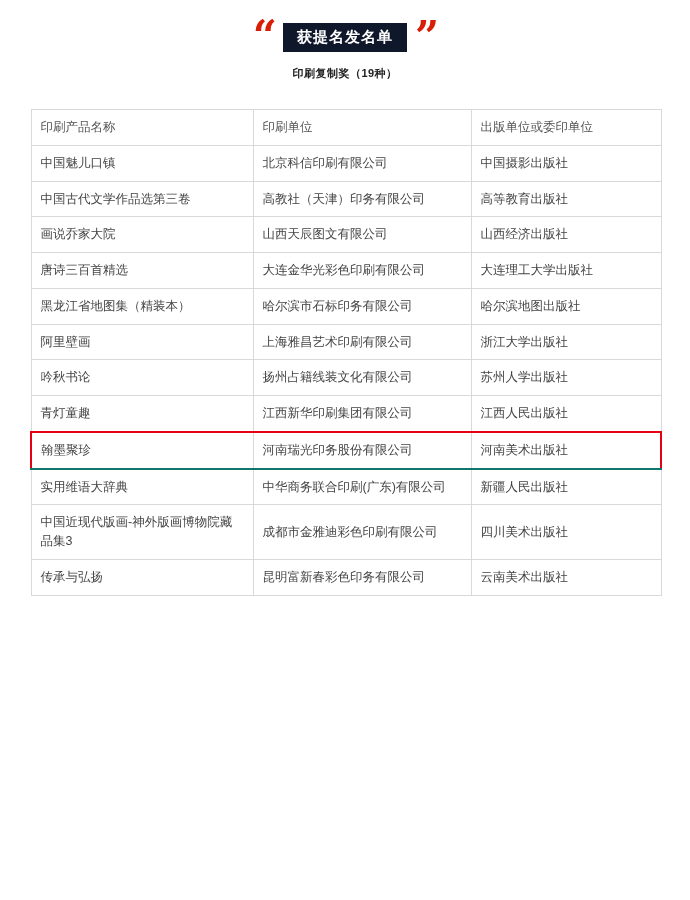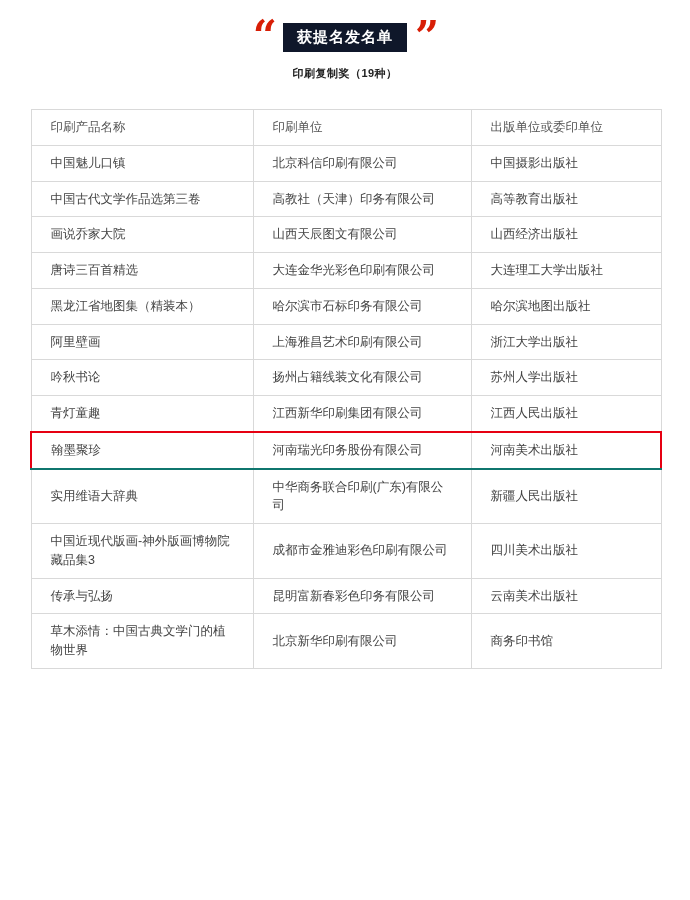--- a/index.html
+++ b/index.html
@@ -63,21 +63,21 @@
   }
   table.award-table {
     width: 630px;
     border-collapse: collapse;
     table-layout: fixed;
     font-size: 12.5px;
     color: #444444;
   }
   table.award-table td {
     border: 1px solid #d9d9d9;
-    padding: 8px 19px;
+    padding: 8px 9px;
     vertical-align: middle;
     line-height: 1.5;
     word-break: break-all;
   }
   col.c1 { width: 222px; }
   col.c2 { width: 218px; }
   col.c3 { width: 190px; }
 
   tr.header-row td {
     color: #555555;
@@ -172,22 +172,17 @@
         <tr>
           <td>中国近现代版画-神外版画博物院藏品集3</td>
           <td>成都市金雅迪彩色印刷有限公司</td>
           <td>四川美术出版社</td>
         </tr>
         <tr>
           <td>传承与弘扬</td>
           <td>昆明富新春彩色印务有限公司</td>
           <td>云南美术出版社</td>
         </tr>
-        <tr>
-          <td>草木添情：中国古典文学门的植物世界</td>
-          <td>北京新华印刷有限公司</td>
-          <td>商务印书馆</td>
-        </tr>
       </tbody>
     </table>
   </div>
 
 </div>
 
 </body></html>

